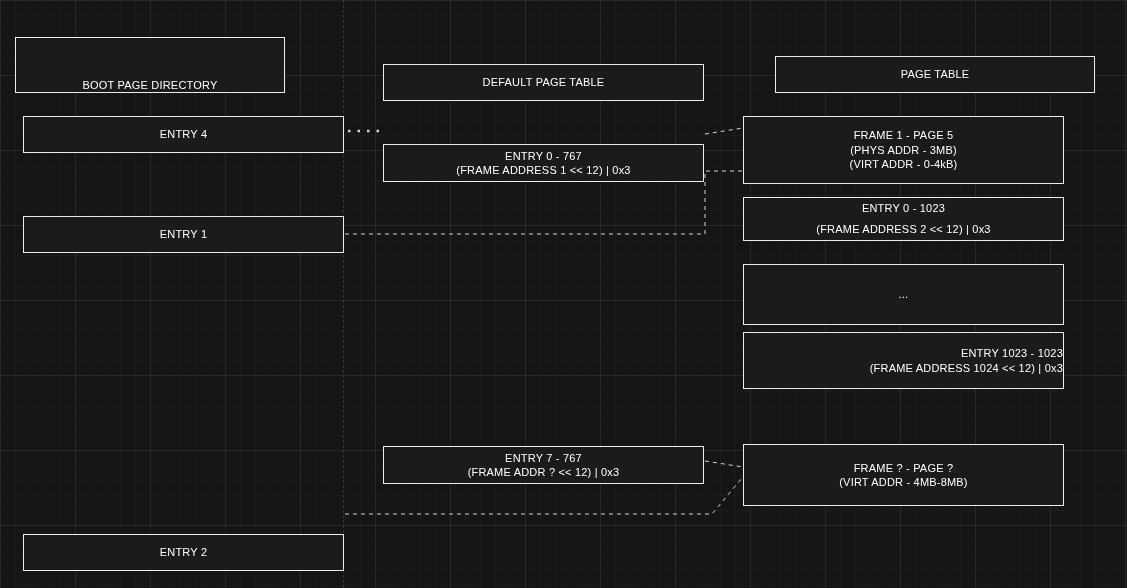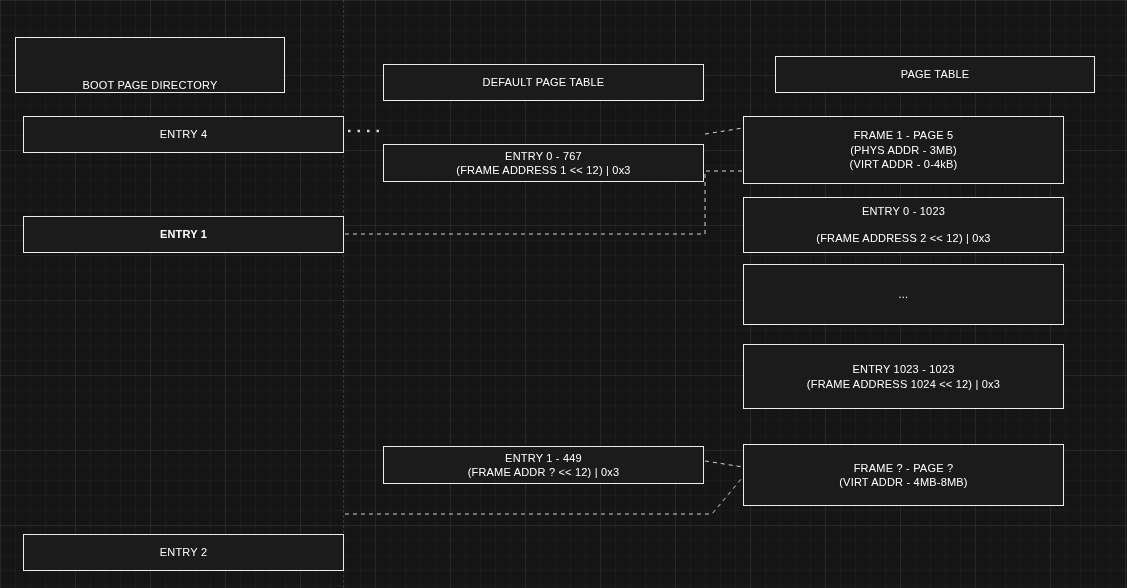--- a/index.html
+++ b/index.html
@@ -85,62 +85,62 @@
   </svg>
 
   <div class="node" style="left:15px; top:37px; width:270px; height:56px;justify-content:flex-end;">
     <div class="line">BOOT PAGE DIRECTORY</div>
   </div>
 
   <div class="node" style="left:23px; top:116px; width:321px; height:37px;">
     <div class="line">ENTRY 4</div>
   </div>
 
-  <div class="node" style="left:23px; top:216px; width:321px; height:37px;font-weight:bold;">
+  <div class="node" style="left:23px; top:216px; width:321px; height:37px;">
     <div class="line">ENTRY 1</div>
   </div>
 
   <div class="node" style="left:23px; top:496px; width:321px; height:37px;margin-top:38px;">
     <div class="line">ENTRY 2</div>
   </div>
 
   <div class="node" style="left:383px; top:56px; width:321px; height:37px;margin-top:8px;">
     <div class="line">DEFAULT PAGE TABLE</div>
   </div>
 
   <div class="node" style="left:383px; top:116px; width:321px; height:38px;margin-top:28px;">
     <div class="line">ENTRY 0 - 767</div>
     <div class="line">(FRAME ADDRESS 1 &lt;&lt; 12) | 0x3</div>
   </div>
 
   <div class="node" style="left:383px; top:446px; width:321px; height:38px;">
-    <div class="line">ENTRY 1 - 449</div>
+    <div class="line">ENTRY 7 - 767</div>
     <div class="line">(FRAME ADDR ? &lt;&lt; 12)  | 0x3</div>
   </div>
 
   <div class="node" style="left:743px; top:56px; width:320px; height:37px;margin-left:32px;">
     <div class="line">PAGE TABLE</div>
   </div>
 
   <div class="node" style="left:743px; top:116px; width:321px; height:68px;">
     <div class="line">FRAME 1 - PAGE 5</div>
     <div class="line">(PHYS ADDR - 3MB)</div>
     <div class="line">(VIRT ADDR - 0-4kB)</div>
   </div>
 
-  <div class="node spread" style="left:743px; top:197px; width:321px; height:56px;">
+  <div class="node spread" style="left:743px; top:197px; width:321px; height:44px;">
     <div class="line">ENTRY 0 - 1023</div>
     <div class="line">(FRAME ADDRESS 2 &lt;&lt; 12) | 0x3</div>
   </div>
 
   <div class="node" style="left:743px; top:264px; width:321px; height:61px;">
     <div class="line">...</div>
   </div>
 
-  <div class="node" style="left:743px; top:344px; width:321px; height:65px;">
+  <div class="node" style="left:743px; top:332px; width:321px; height:57px;text-align:right;">
     <div class="line">ENTRY 1023 - 1023</div>
     <div class="line">(FRAME ADDRESS 1024 &lt;&lt; 12) | 0x3</div>
   </div>
 
   <div class="node" style="left:743px; top:444px; width:321px; height:62px;">
     <div class="line">FRAME ? - PAGE ?</div>
     <div class="line">(VIRT ADDR - 4MB-8MB)</div>
   </div>
 
 </div>

